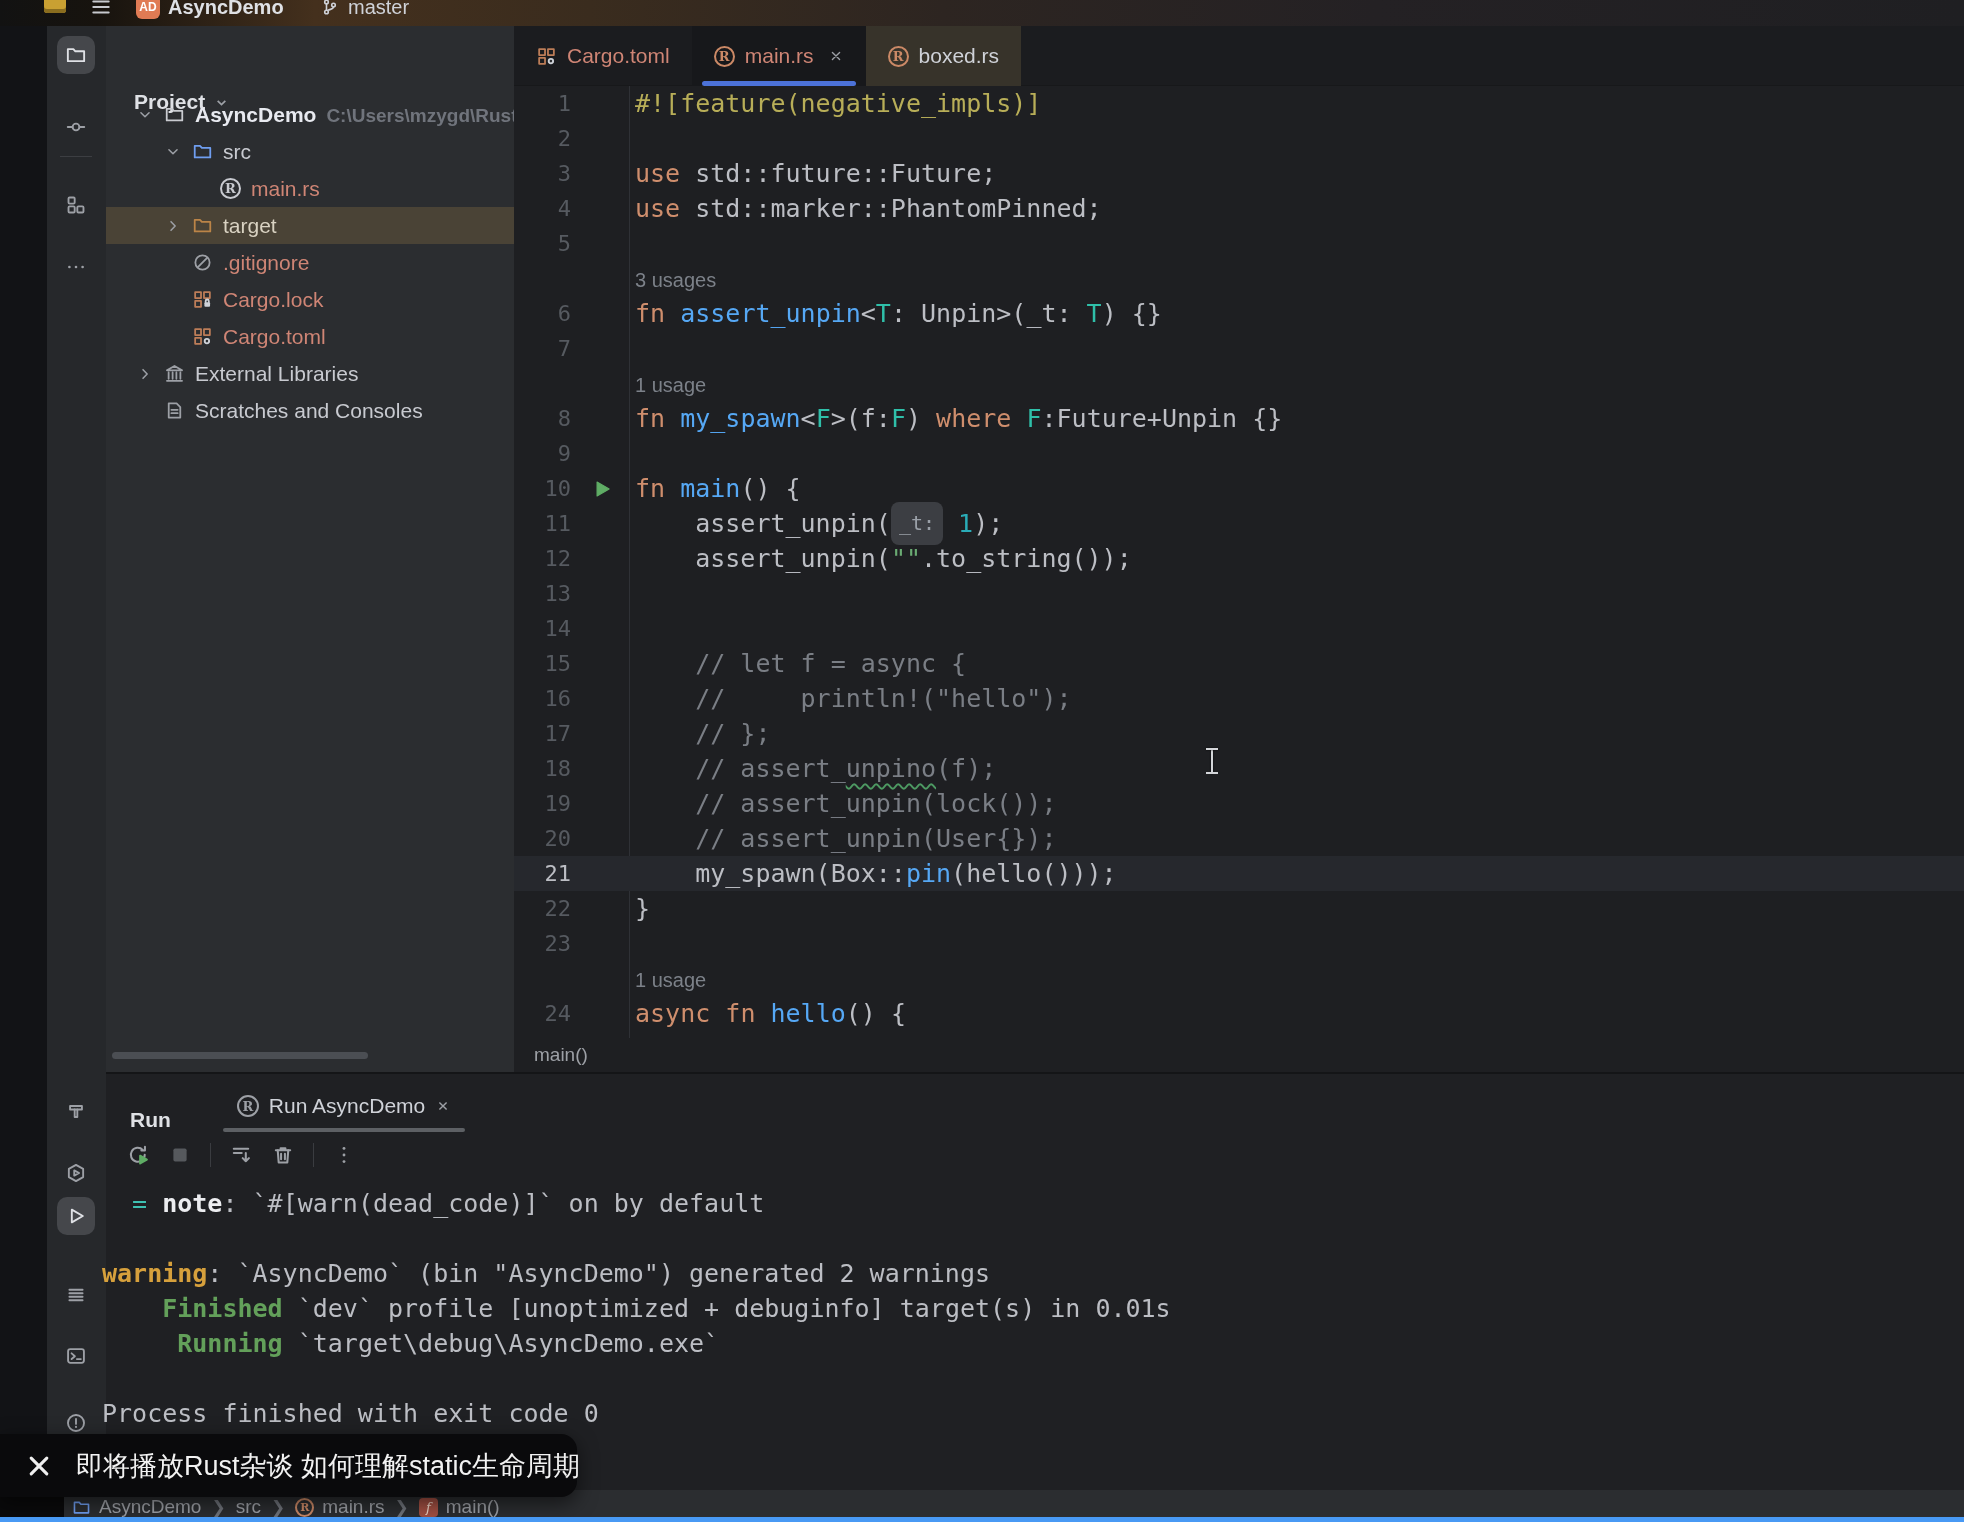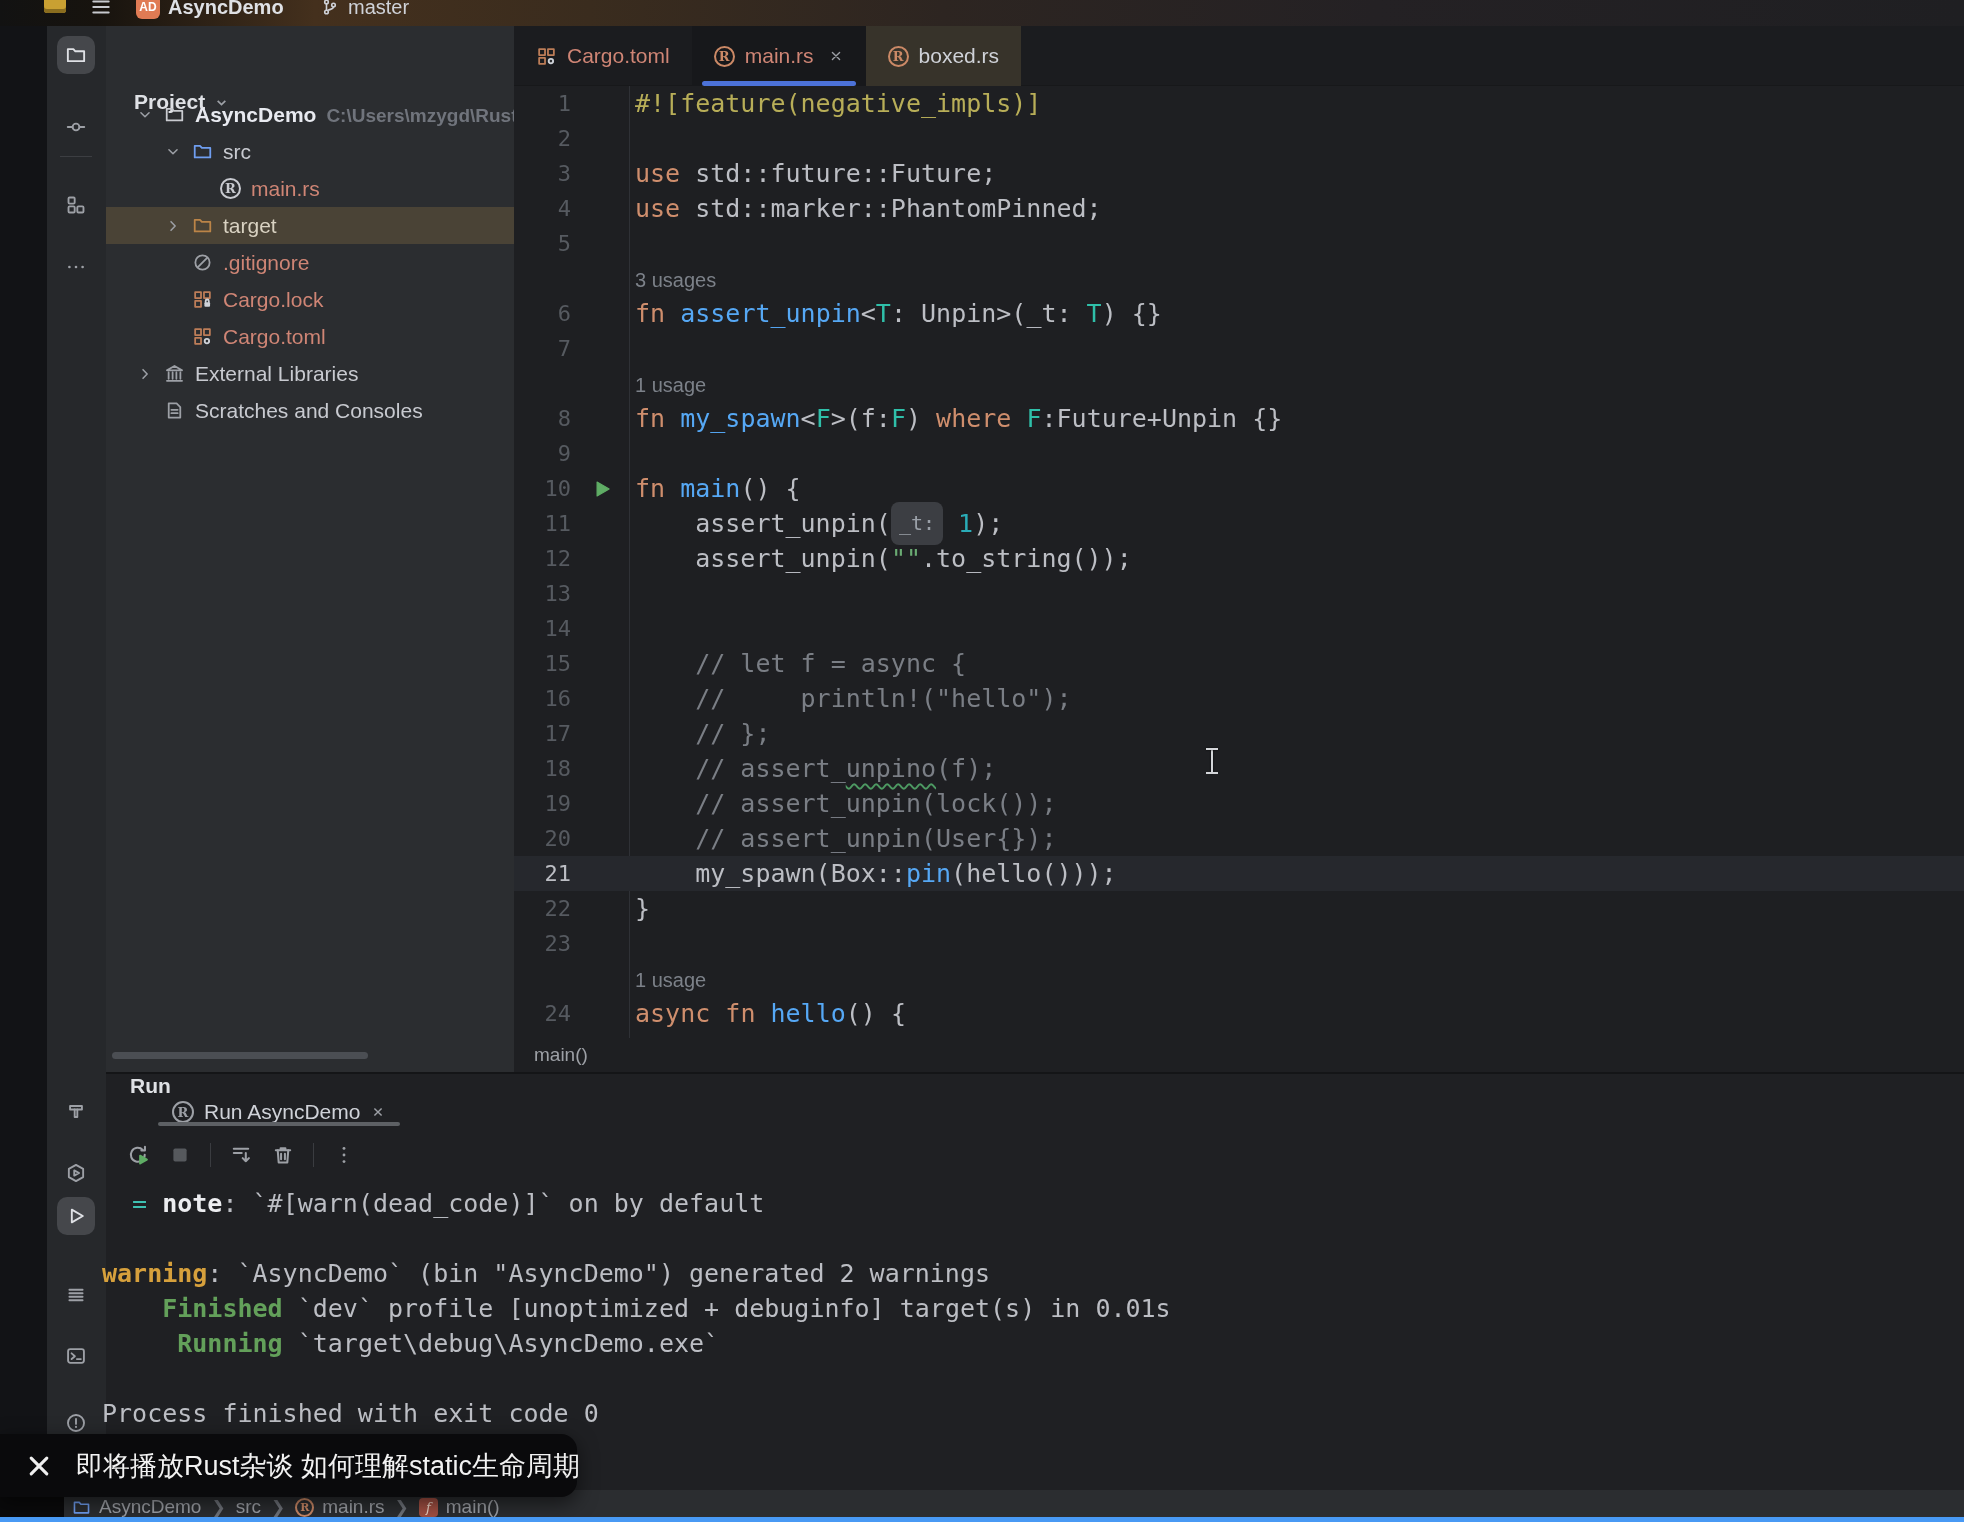--- a/index.html
+++ b/index.html
@@ -74,21 +74,21 @@
   .tk-attr{color:#b8ae58;} .tk-method{color:#56a8f5;}
   .tk-sq{text-decoration:underline wavy #4d9a62 2px;text-underline-offset:6px;}
   .tk-inlay{display:inline-block;background:#3c3e43;color:#9aa0a8;border-radius:8px;font-size:20px;
     line-height:27px;padding:8px 8px;vertical-align:2px;font-family:"DejaVu Sans Mono",monospace;}
   .runarrow{width:22px;height:22px;}
   .crumbbar{position:absolute;left:0;top:1012px;width:1450px;height:34px;background:#1e1f22;
     font-size:19px;color:#9da0a6;display:flex;align-items:center;padding-left:20px;}
 
   
   .runpanel{position:absolute;left:106px;top:1072px;width:1858px;height:418px;background:#1f2023;border-top:2px solid #141517;}
-  .run-hd{position:absolute;left:0;top:0;width:100%;height:52px;display:flex;align-items:flex-start;flex-direction:column;}
+  .run-hd{position:absolute;left:0;top:6px;width:100%;height:52px;display:flex;align-items:flex-end;}
   .run-title{font-size:21px;font-weight:bold;color:#dfe1e5;margin-left:24px;}
   .run-tab{display:flex;align-items:center;gap:10px;margin-left:52px;position:relative;height:52px;padding:0 14px;
     font-size:21px;color:#cfd2d8;}
   .run-tab .ul{position:absolute;left:0;right:0;bottom:0;height:4px;border-radius:2px;background:#5d6064;}
   .run-toolbar{position:absolute;left:0;top:52px;width:100%;height:58px;display:flex;align-items:center;gap:18px;padding-left:20px;}
   .rt-icon{width:24px;height:24px;color:#9da0a6;}
   .rt-sep{width:1px;height:24px;background:#3a3c40;}
   .con-row{height:35px;line-height:35px;white-space:pre;font-size:25px;padding-left:0;}
   .tk-eq{color:#3ec1b2;} .tk-bold{color:#ecedf0;font-weight:bold;}
   .tk-warn{color:#d6a03c;font-weight:bold;} .tk-green{color:#63a05a;font-weight:bold;}

